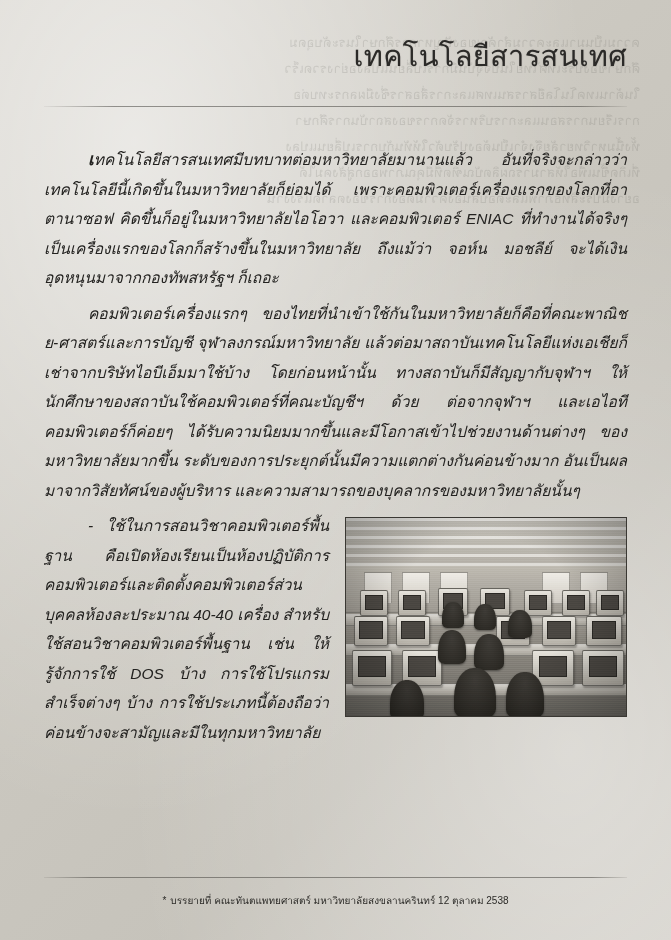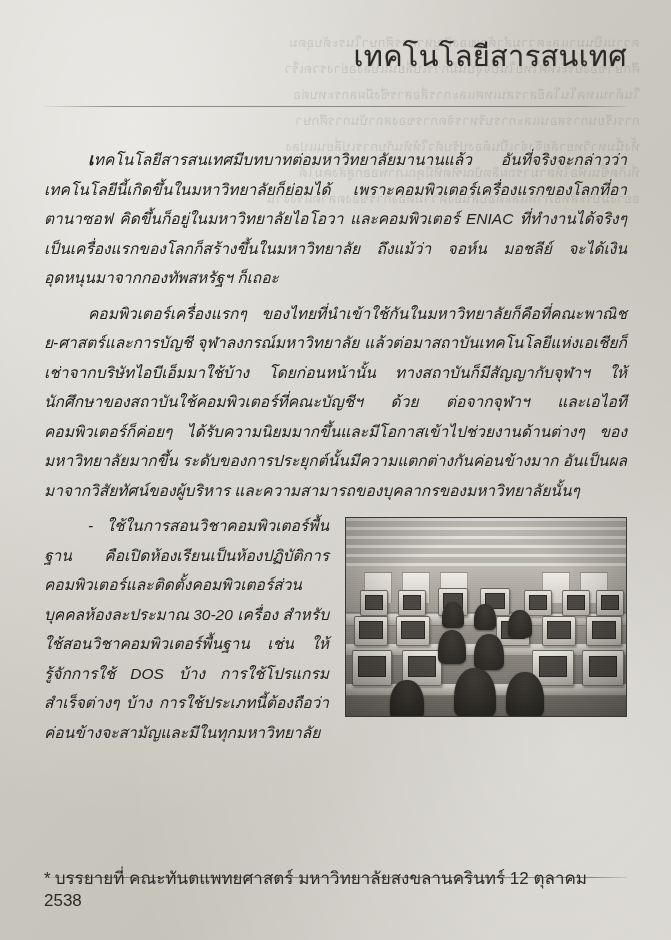--- a/index.html
+++ b/index.html
@@ -161,24 +161,25 @@
     bottom: 62px;
     height: 1px;
     background: linear-gradient(to right, rgba(70,68,63,0.10), rgba(70,68,63,0.55) 8%, rgba(70,68,63,0.55) 94%, rgba(70,68,63,0.10));
     z-index: 3;
   }
   .footnote {
     position: absolute;
     left: 44px;
     right: 44px;
     bottom: 28px;
-    font-size: 17px;
+    font-size: 10px;
     line-height: 22px;
     color: #2b2a27;
     z-index: 3;
+    text-align: center;
   }
   .footnote .star { margin-right: 4px; }
 </style>
 </head>
 <body>
 
 <div class="page">
 
   <div class="ghost">
     <div>ความเป็นมาและความสำคัญของปัญหาการศึกษาในระดับอุดม</div>
@@ -246,21 +247,21 @@
           <div class="person" style="left:92px;  top:112px; width:28px; height:34px;"></div>
           <div class="person" style="left:128px; top:116px; width:30px; height:36px;"></div>
           <div class="person" style="left:108px; top:150px; width:42px; height:50px;"></div>
           <div class="person" style="left:160px; top:154px; width:38px; height:46px;"></div>
           <div class="person" style="left:44px;  top:162px; width:34px; height:40px;"></div>
 
           <div class="grain"></div>
           <div class="vig"></div>
         </div>
 
-        <p class="para indent">- ใช้ในการสอนวิชาคอมพิวเตอร์พื้นฐาน คือเปิดห้องเรียนเป็นห้องปฏิบัติการคอมพิวเตอร์และติดตั้งคอมพิวเตอร์ส่วนบุคคลห้องละประมาณ 30-20 เครื่อง สำหรับใช้สอนวิชาคอมพิวเตอร์พื้นฐาน เช่น ให้รู้จักการใช้   DOS บ้าง การใช้โปรแกรมสำเร็จต่างๆ บ้าง การใช้ประเภทนี้ต้องถือว่าค่อนข้างจะสามัญและมีในทุกมหาวิทยาลัย</p>
+        <p class="para indent">- ใช้ในการสอนวิชาคอมพิวเตอร์พื้นฐาน คือเปิดห้องเรียนเป็นห้องปฏิบัติการคอมพิวเตอร์และติดตั้งคอมพิวเตอร์ส่วนบุคคลห้องละประมาณ 40-40 เครื่อง สำหรับใช้สอนวิชาคอมพิวเตอร์พื้นฐาน เช่น ให้รู้จักการใช้   DOS บ้าง การใช้โปรแกรมสำเร็จต่างๆ บ้าง การใช้ประเภทนี้ต้องถือว่าค่อนข้างจะสามัญและมีในทุกมหาวิทยาลัย</p>
       </div>
 
     </div>
   </div>
 
   <div class="footnote-rule"></div>
   <div class="footnote">
     <span class="star">*</span><span>บรรยายที่ คณะทันตแพทยศาสตร์ มหาวิทยาลัยสงขลานครินทร์ 12 ตุลาคม 2538</span>
   </div>
 

